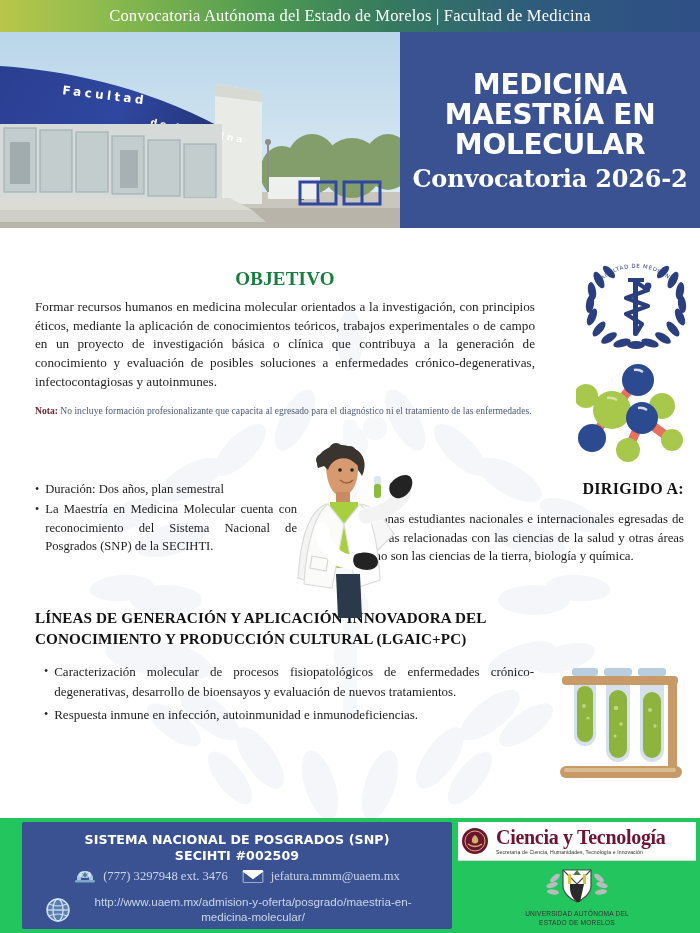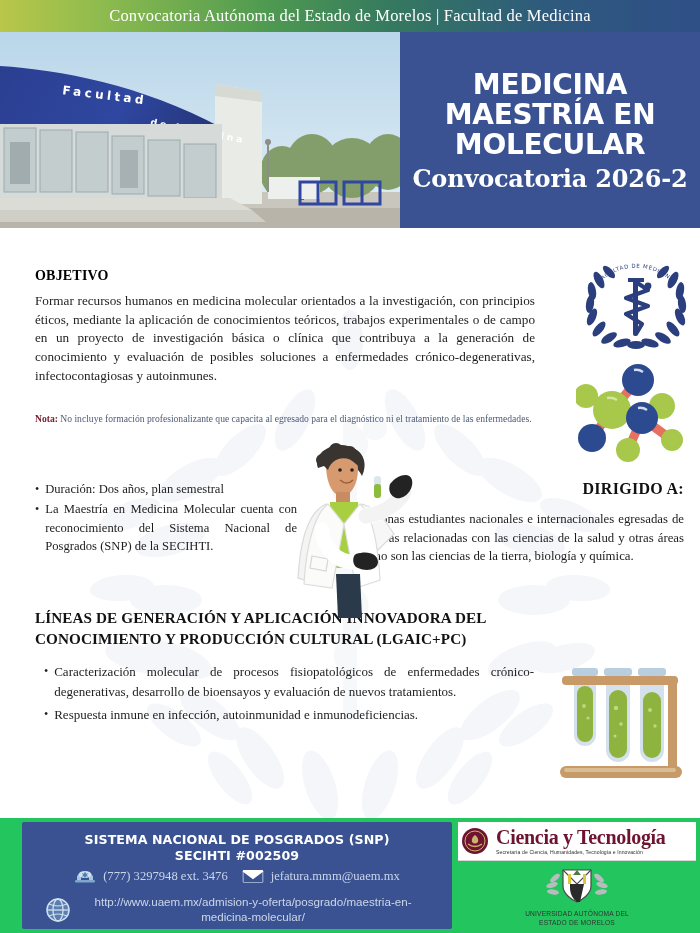--- a/index.html
+++ b/index.html
@@ -46,32 +46,32 @@
   .hero-title .ht-sub{
     color:#fff;font-family:"DejaVu Serif", serif;font-weight:bold;
     font-size:24px;line-height:1.1;margin-top:5px;text-align:left;letter-spacing:-.2px;
   }
 
   
   .body-area{position:absolute;left:0;top:228px;width:700px;height:590px;z-index:3;}
 
   .sec-h{
     font-family:"Liberation Serif", serif;font-weight:bold;
-    color:#000000;font-size:14px;letter-spacing:.2px;
+    color:#15803d;font-size:19px;letter-spacing:.2px;text-align:center;
   }
   .ptext{
     font-family:"Liberation Serif", serif;font-size:13.2px;color:#1d1d1d;
     text-align:justify;line-height:1.42;
   }
 
   .objetivo-wrap{position:absolute;left:35px;top:40px;width:500px;}
   .objetivo-wrap .sec-h{margin-bottom:8px;}
 
   .nota{
-    position:absolute;left:35px;top:184px;width:498px;
+    position:absolute;left:35px;top:176px;width:498px;
     font-family:"Liberation Serif", serif;font-size:9.6px;line-height:1.36;
     color:#4c5a78;text-align:left;
   }
   .nota b{color:#7a2330;}
 
   
   .bul-left{position:absolute;left:35px;top:252px;width:262px;}
   .bul{
     font-family:"Liberation Serif", serif;font-size:12.6px;color:#1d1d1d;
     line-height:1.45;text-align:justify;display:flex;gap:6px;margin-bottom:2px;

